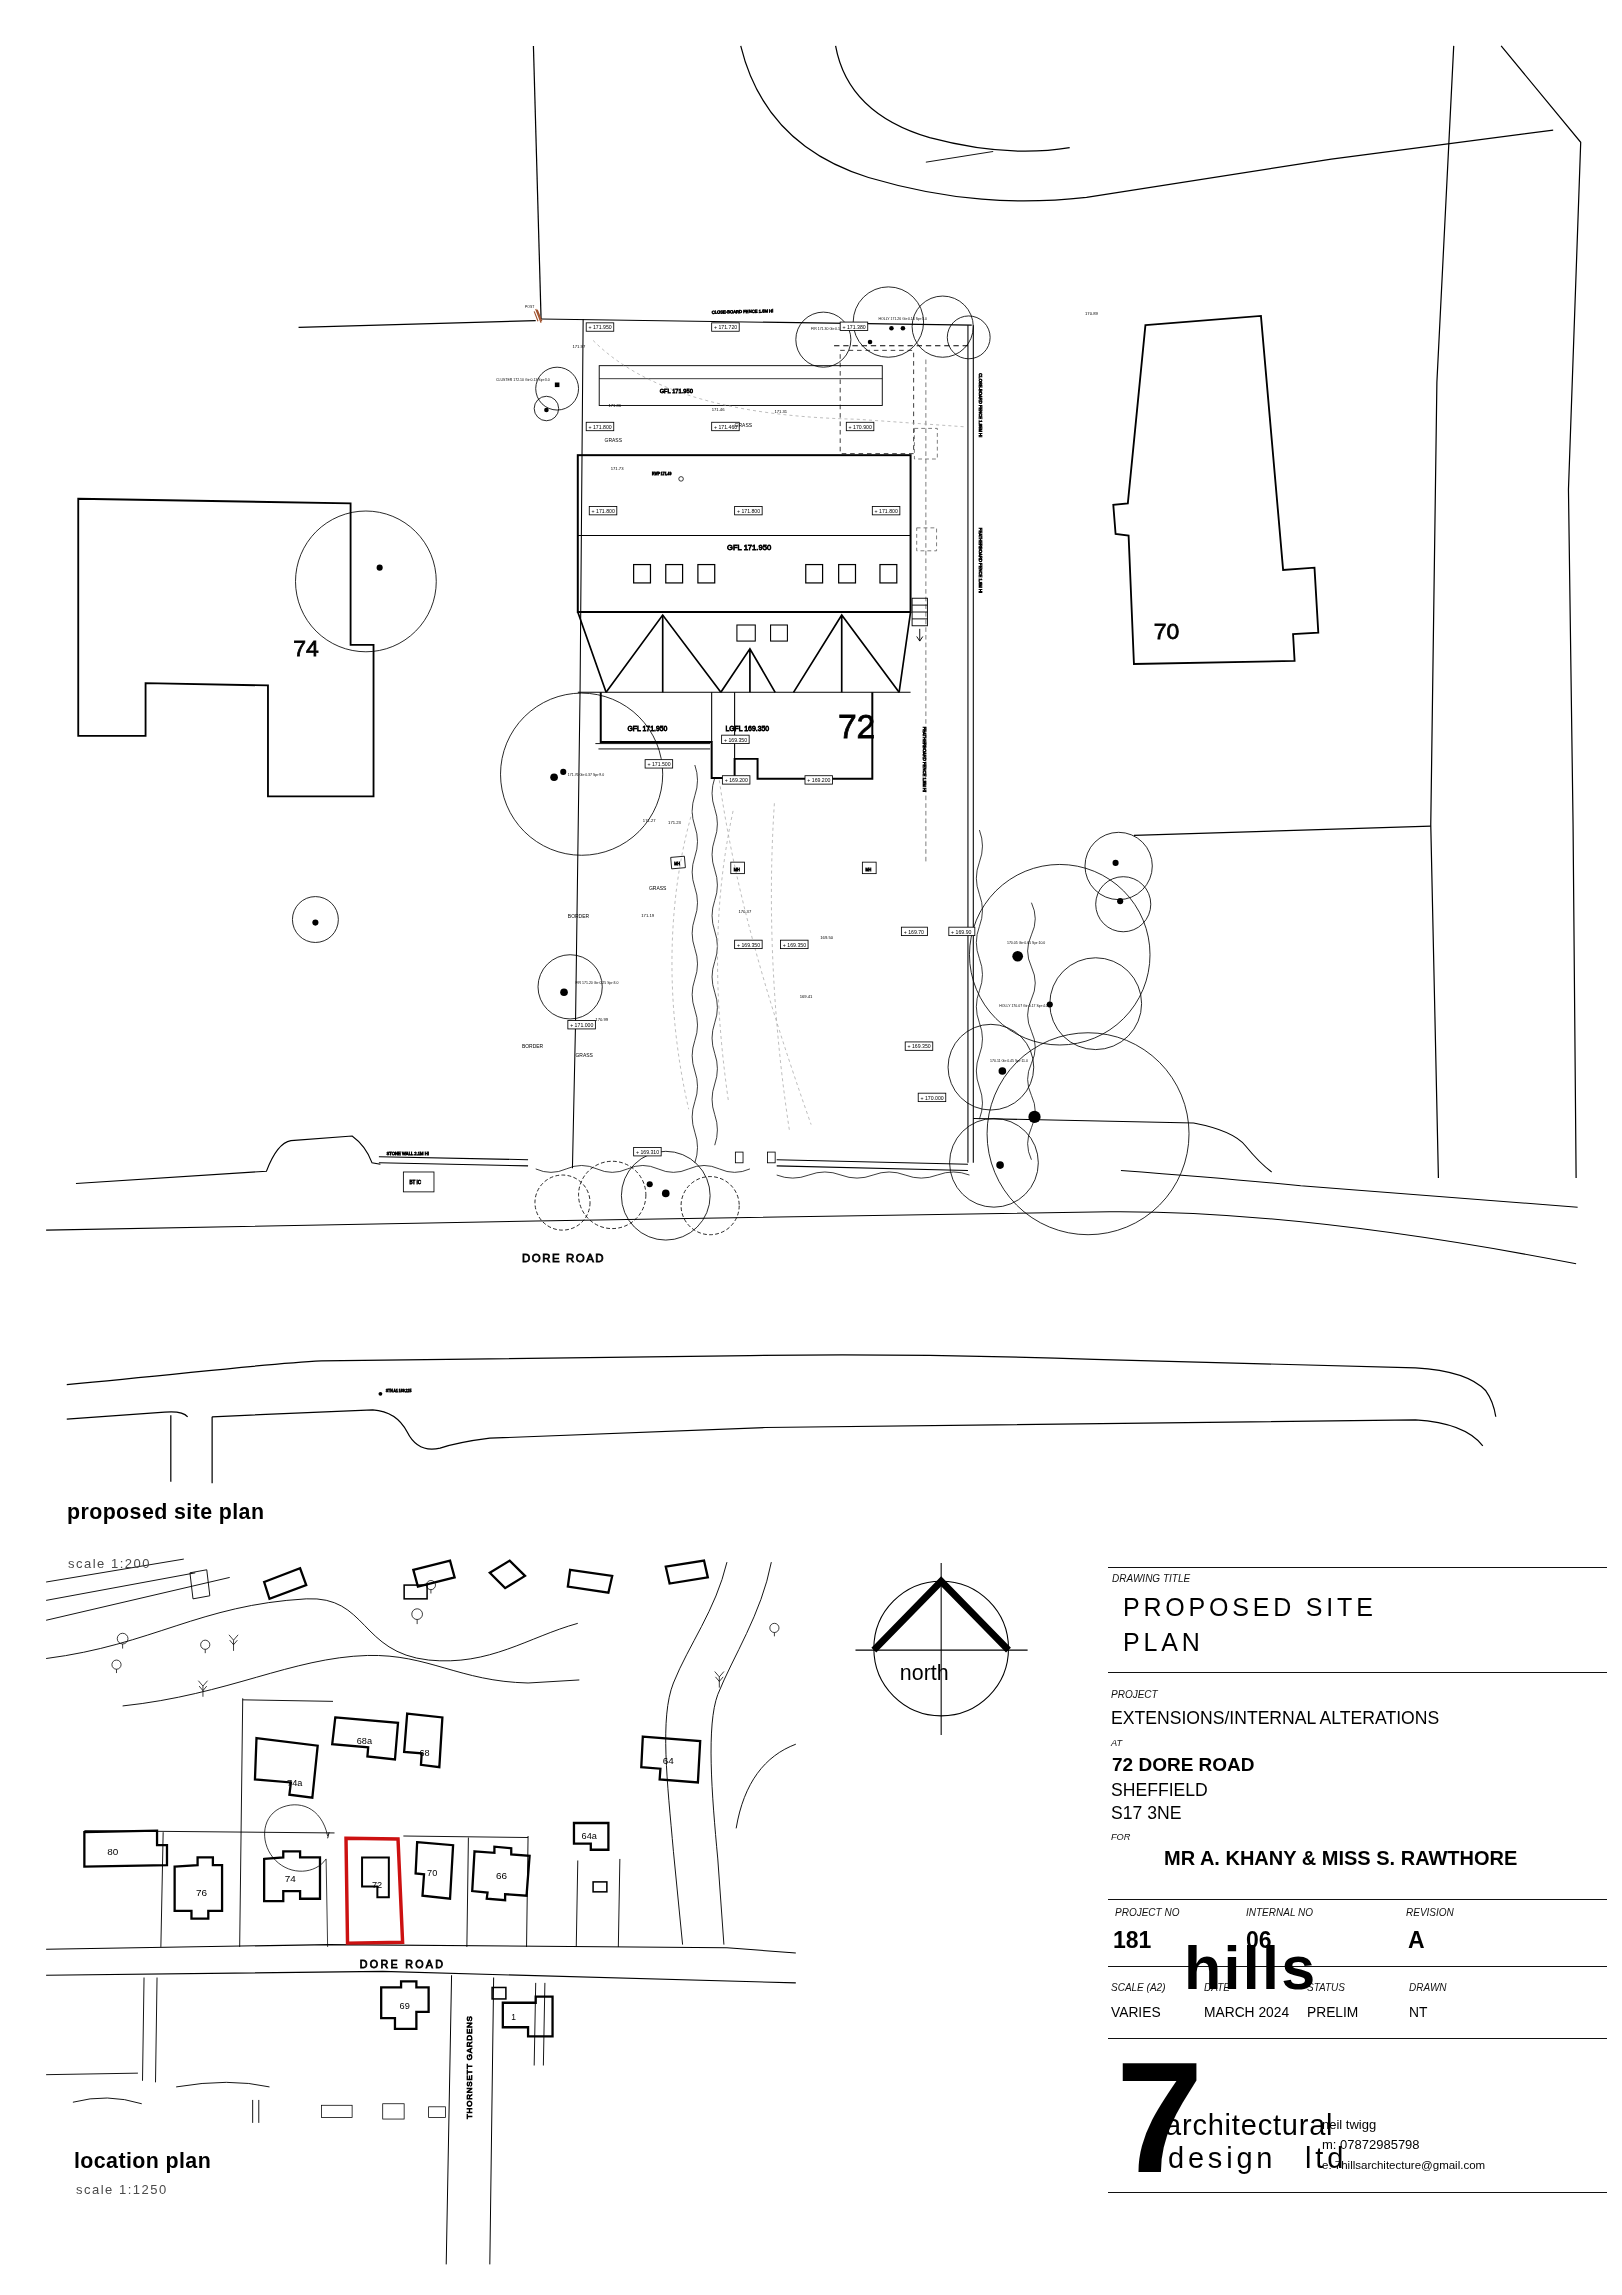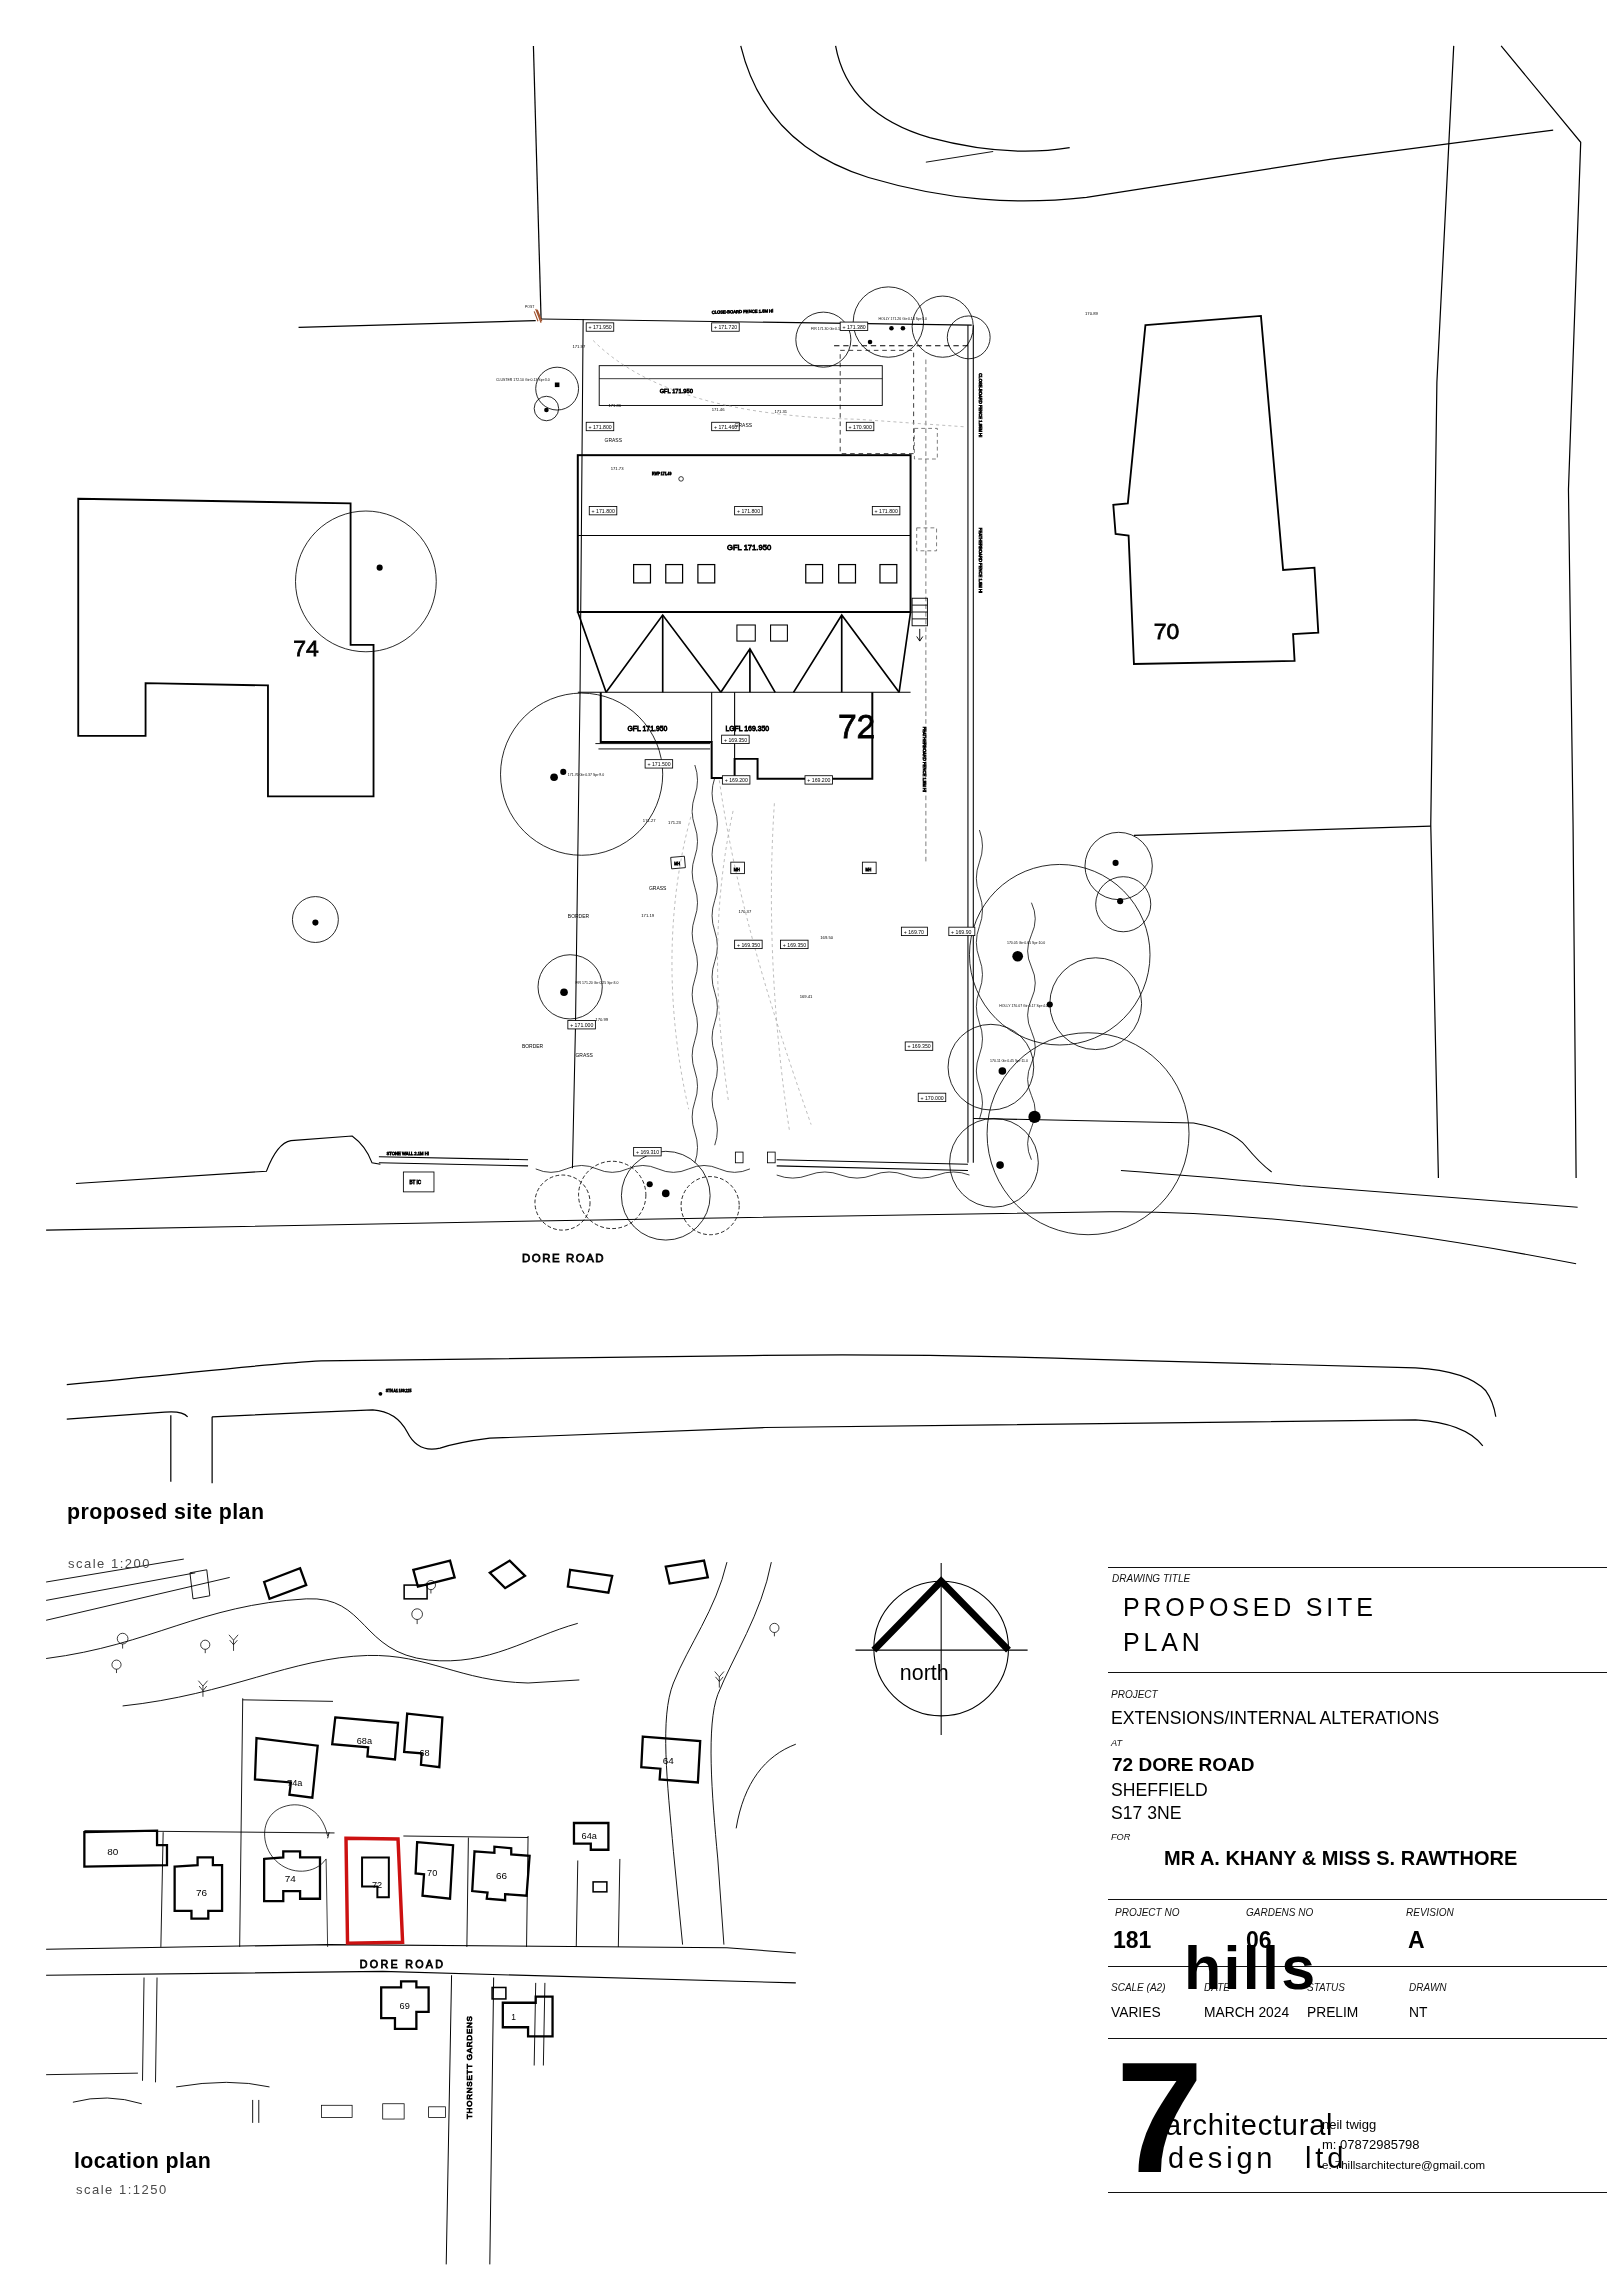--- a/index.html
+++ b/index.html
@@ -481,21 +481,21 @@
   <div class="tb-val" style="left:1111px;top:1708px;">EXTENSIONS/INTERNAL ALTERATIONS</div>
   <div class="tb-lab" style="left:1111px;top:1738px;font-size:9.2px;">AT</div>
   <div class="tb-bold" style="left:1112px;top:1754px;font-size:19px;">72 DORE ROAD</div>
   <div class="tb-val" style="left:1111px;top:1780px;">SHEFFIELD</div>
   <div class="tb-val" style="left:1111px;top:1803px;">S17 3NE</div>
   <div class="tb-lab" style="left:1111px;top:1832px;font-size:9.2px;">FOR</div>
   <div class="tb-bold" style="left:1164px;top:1847px;font-size:20px;">MR A. KHANY &amp; MISS S. RAWTHORE</div>
   <div class="tb-rule" style="top:1899px;"></div>
 
   <div class="tb-lab" style="left:1115px;top:1907px;">PROJECT NO</div>
-  <div class="tb-lab" style="left:1246px;top:1907px;">GARDENS NO</div>
+  <div class="tb-lab" style="left:1246px;top:1907px;">INTERNAL NO</div>
   <div class="tb-lab" style="left:1406px;top:1907px;">REVISION</div>
   <div class="tb-bold" style="left:1113px;top:1927px;font-size:23px;">181</div>
   <div class="tb-bold" style="left:1246px;top:1927px;font-size:23px;">06</div>
   <div class="tb-bold" style="left:1408px;top:1927px;font-size:23px;">A</div>
   <div class="tb-rule" style="top:1966px;"></div>
 
   <div class="tb-lab" style="left:1111px;top:1982px;">SCALE (A2)</div>
   <div class="tb-lab" style="left:1204px;top:1982px;">DATE</div>
   <div class="tb-lab" style="left:1307px;top:1982px;">STATUS</div>
   <div class="tb-lab" style="left:1409px;top:1982px;">DRAWN</div>

